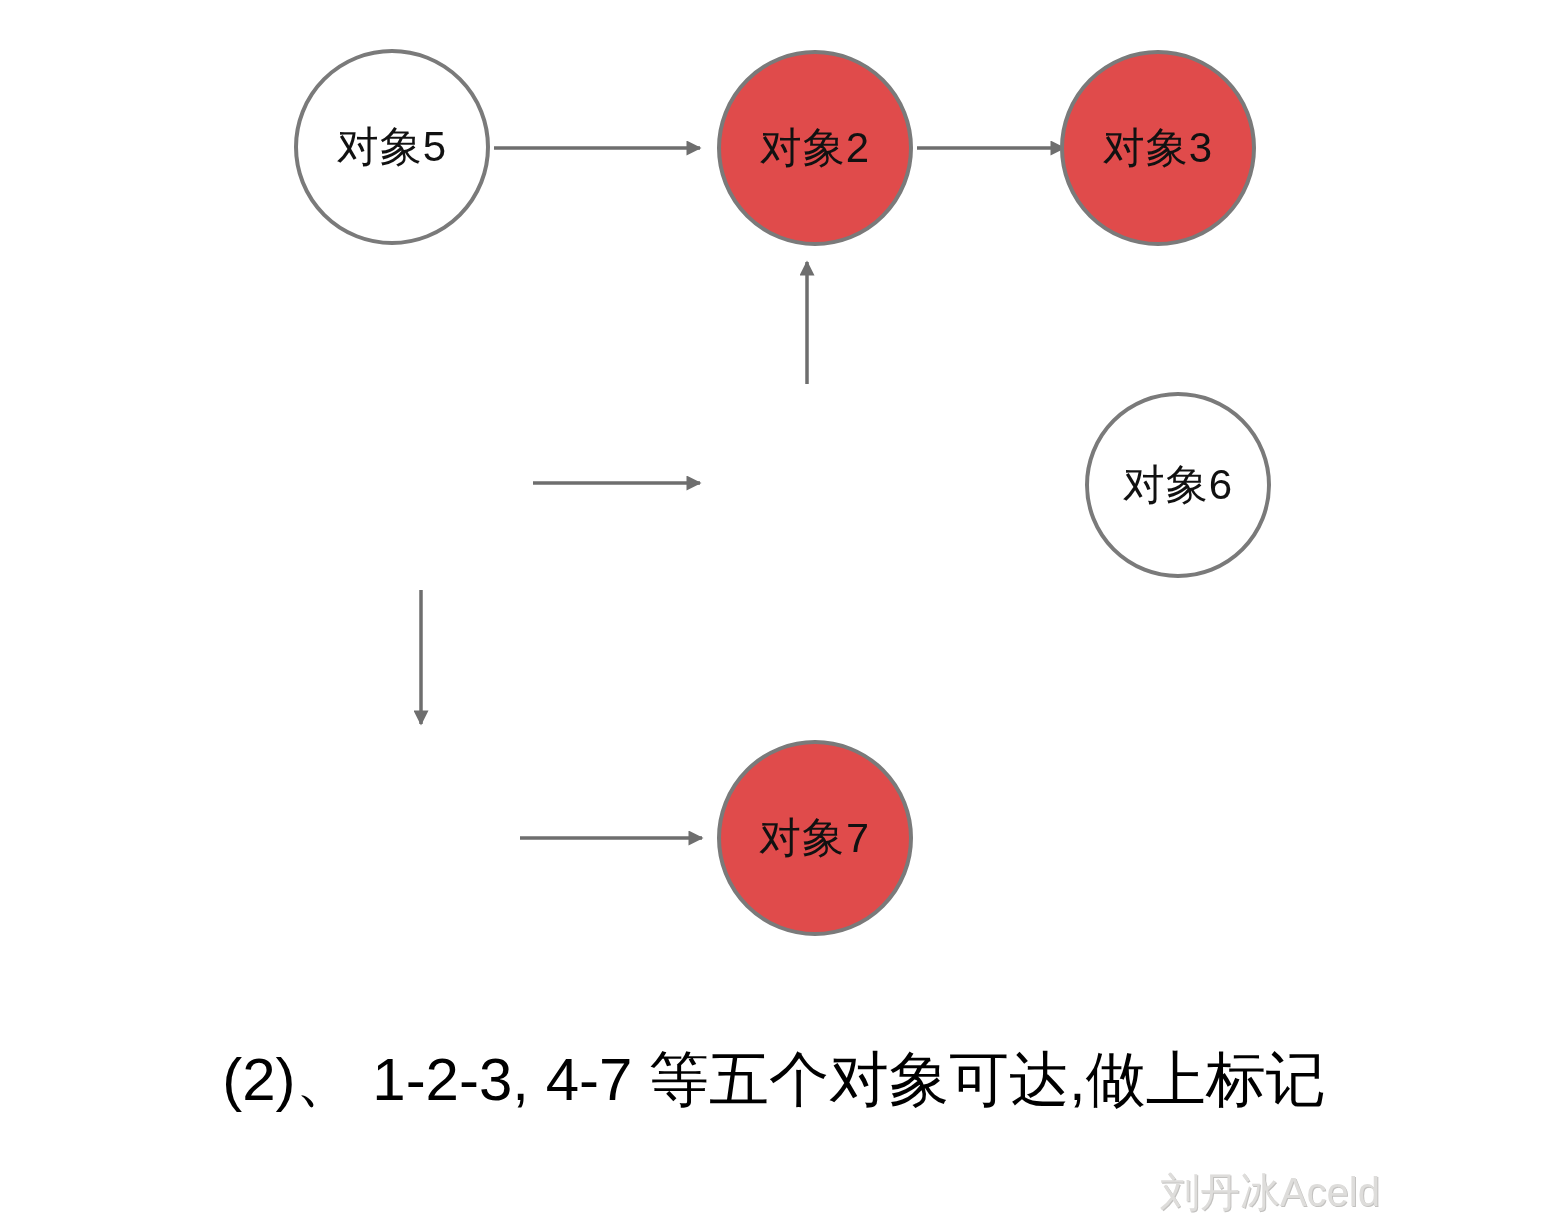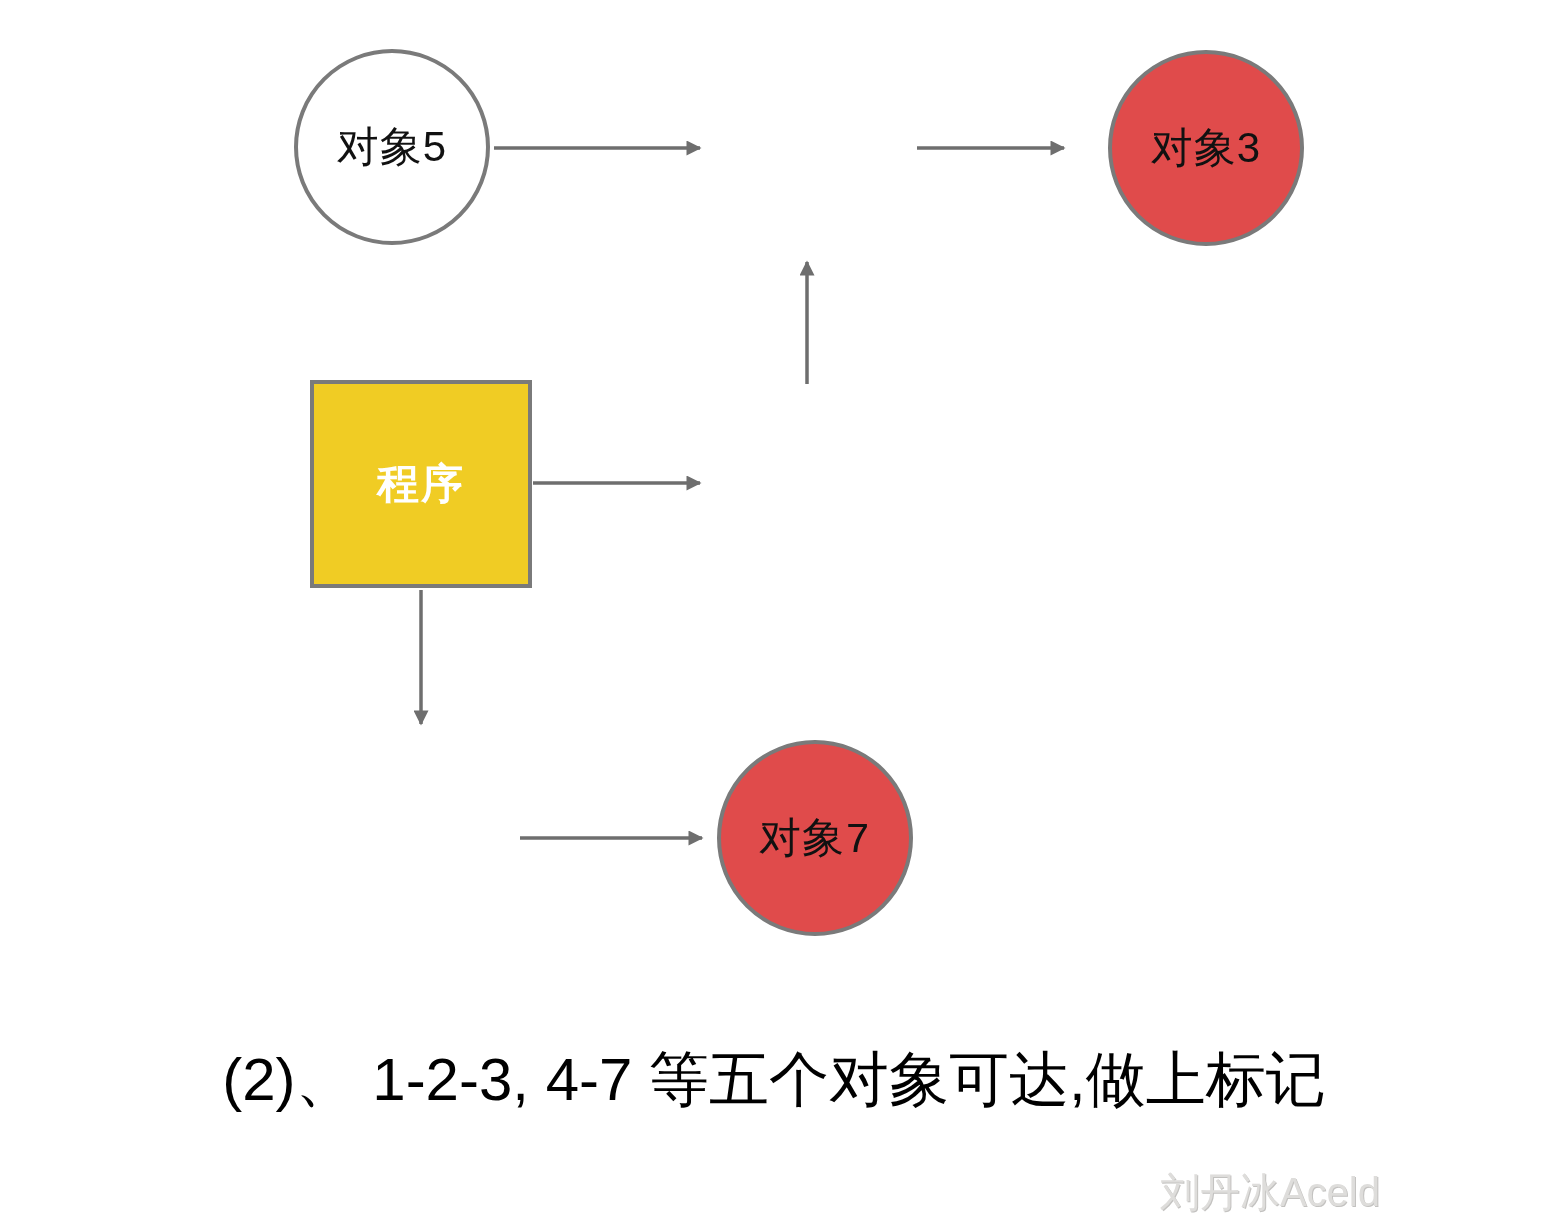--- a/index.html
+++ b/index.html
@@ -95,30 +95,33 @@
     <line x1="807" y1="384" x2="807" y2="262" stroke="#6E6E6E" stroke-width="3.5" marker-end="url(#arrow)"></line>
     <line x1="533" y1="483" x2="700" y2="483" stroke="#6E6E6E" stroke-width="3.5" marker-end="url(#arrow)"></line>
     <line x1="421" y1="590" x2="421" y2="724" stroke="#6E6E6E" stroke-width="3.5" marker-end="url(#arrow)"></line>
     <line x1="520" y1="838" x2="702" y2="838" stroke="#6E6E6E" stroke-width="3.5" marker-end="url(#arrow)"></line>
   </svg>
 
   <div class="node unreachable" style="left:294px; top:49px; width:196px; height:196px;">
     <span class="node-label">对象5</span>
   </div>
 
+  <div class="node reachable" style="left:717px; top:50px; width:196px; height:196px;">
+    <span class="node-label">对象2</span>
+  </div>
 
-  <div class="node reachable" style="left:1108px; top:50px; width:196px; height:196px;">
+  <div class="node reachable" style="left:1060px; top:50px; width:196px; height:196px;">
     <span class="node-label">对象3</span>
   </div>
 
-  <div class="program" style="left:310px; top:380px; width:222px; height:208px;">
-    <span class="program-label">程序</span>
-  </div>
 
 
+  <div class="node unreachable" style="left:1085px; top:392px; width:186px; height:186px;">
+    <span class="node-label">对象6</span>
+  </div>
 
 
   <div class="node reachable" style="left:717px; top:740px; width:196px; height:196px;font-family:Liberation Mono, monospace;">
     <span class="node-label">对象7</span>
   </div>
 
   <div class="caption">(2)、 1-2-3, 4-7 等五个对象可达,做上标记</div>
 
   <div class="watermark">刘丹冰Aceld</div>
 

